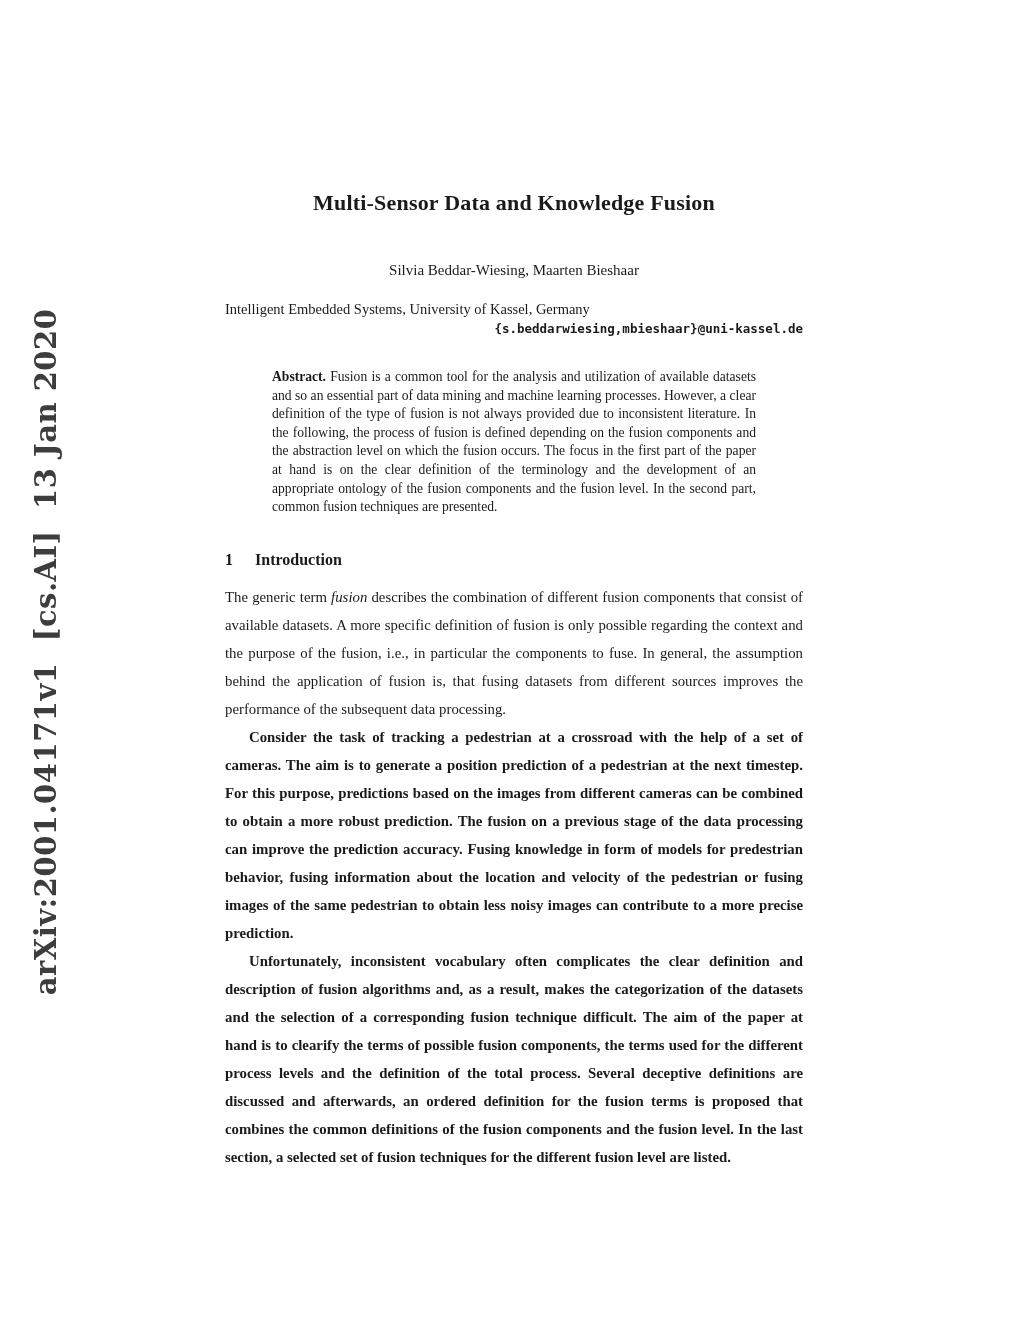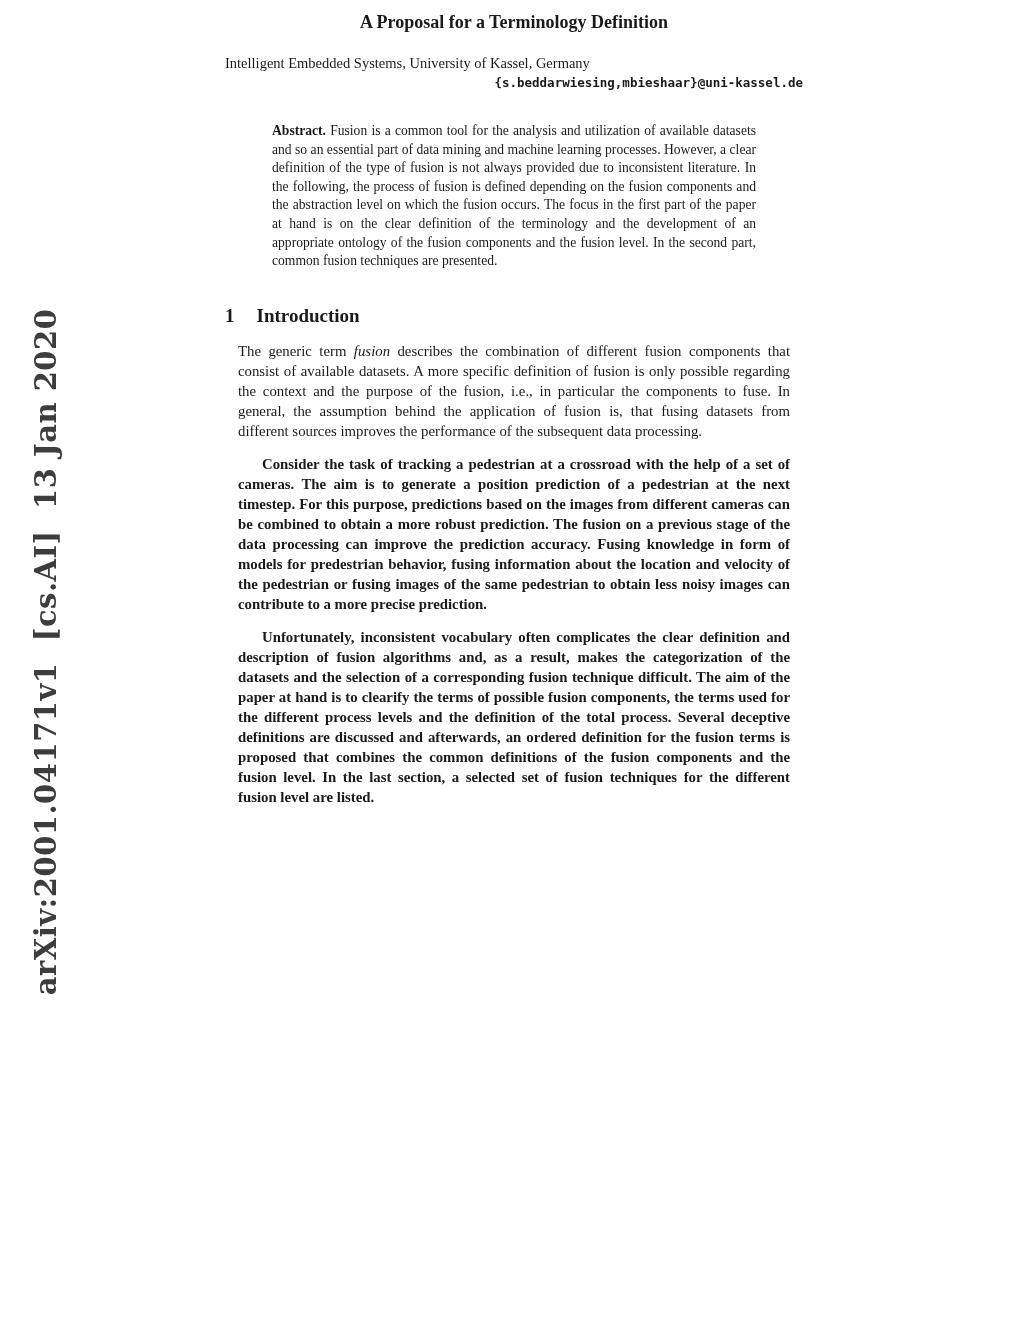--- a/index.html
+++ b/index.html
@@ -69,31 +69,31 @@
     width: 484px;
     font-size: 13.6px;
     line-height: 18.6px;
     text-align: justify;
   }
   .abstract-label {
     font-weight: bold;
   }
   .section-heading {
     margin-top: 34px;
-    font-size: 19px;
+    font-size: 16px;
     font-weight: bold;
   }
   .section-heading .sec-num {
     display: inline-block;
     margin-right: 22px;
   }
   .body-par {
-    margin: 13px;
+    margin: 0;
     font-size: 14.8px;
-    line-height: 20px;
+    line-height: 28px;
     text-align: justify;
   }
   .body-par.first {
     margin-top: 14px;
   }
   .body-par.indent {
     text-indent: 24px;
     font-weight: bold;
   }
   .body-par em {
@@ -102,23 +102,24 @@
 </style>
 </head>
 <body>
 
 <div class="page">
 
   <div class="arxiv-strip">arXiv:2001.04171v1  [cs.AI]  13 Jan 2020</div>
 
   <div class="content">
 
+    <h1 class="paper-title">Multi-Sensor Data and Knowledge Fusion</h1>
 
-    <h2 class="paper-subtitle">A Proposal for a Terminology Definition</h2>
 
+    <div class="authors">Silvia Beddar-Wiesing, Maarten Bieshaar</div>
 
     <div class="affiliation">Intelligent Embedded Systems, University of Kassel, Germany</div>
 
     <div class="email">{s.beddarwiesing,mbieshaar}@uni-kassel.de</div>
 
     <div class="abstract">
       <span class="abstract-label">Abstract.</span><span> Fusion is a common tool for the analysis and utilization of available datasets and so an essential part of data mining and machine learning processes. However, a clear definition of the type of fusion is not always provided due to inconsistent literature. In the following, the process of fusion is defined depending on the fusion components and the abstraction level on which the fusion occurs. The focus in the first part of the paper at hand is on the clear definition of the terminology and the development of an appropriate ontology of the fusion components and the fusion level. In the second part, common fusion techniques are presented.</span>
     </div>
 
     <div class="section-heading">

